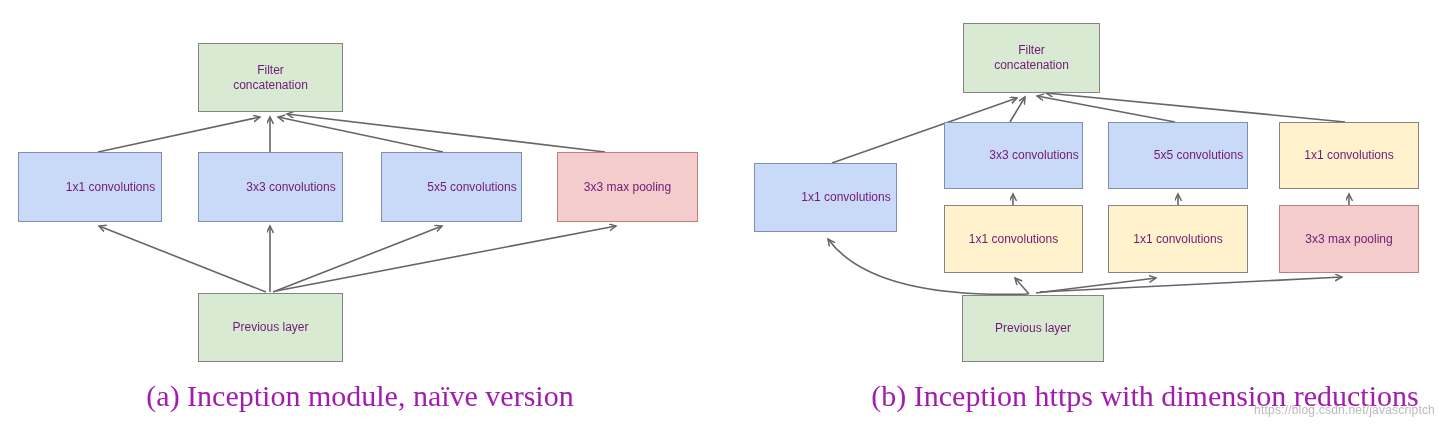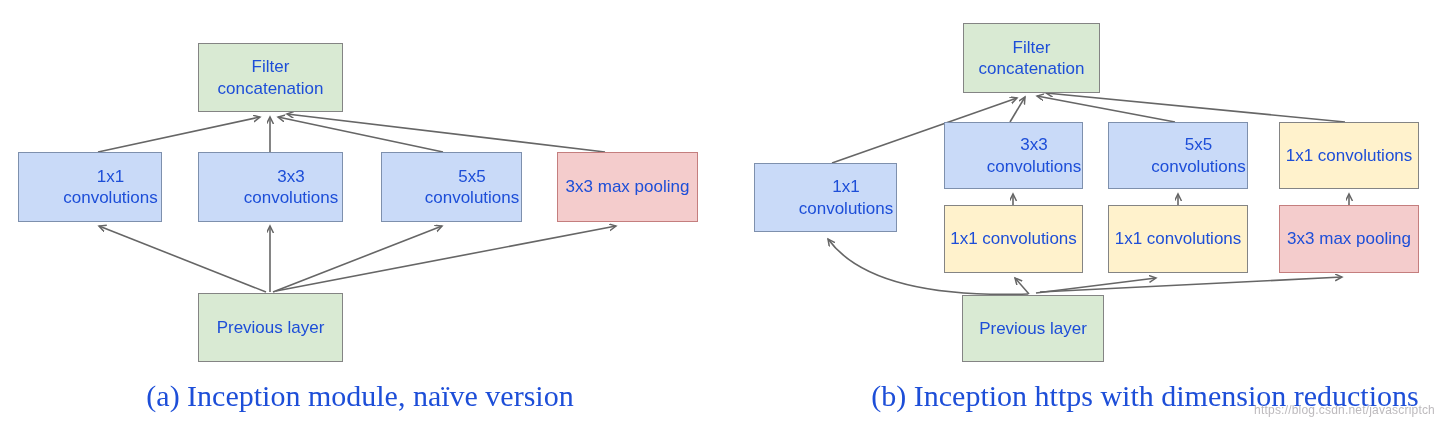--- a/index.html
+++ b/index.html
@@ -3,27 +3,27 @@
 <meta charset="utf-8">
 <style>
   html,body{margin:0;padding:0;background:#fff;}
   .figure{position:relative;width:1438px;height:430px;background:#ffffff;overflow:hidden;
           font-family:"Liberation Sans",sans-serif;}
   svg.wires{position:absolute;left:0;top:0;width:1438px;height:430px;}
   svg.wires line, svg.wires path{stroke:var(--arrow);stroke-width:1.6;fill:none;}
   #ahv{fill:none;stroke:var(--arrow);stroke-width:1.5;}
   .node{position:absolute;box-sizing:border-box;border:1.5px solid var(--border_gray);
         display:flex;align-items:center;justify-content:center;text-align:center;
-        font-size:17px;color:#1d4ed8;white-space:pre-line;line-height:1.25;}
+        font-size:12px;color:#701a75;white-space:pre-line;line-height:1.25;}
   .green{background:var(--green);}
   .blue{background:var(--blue);border-color:var(--border_blue);padding-left:41px;}
   .yellow{background:var(--yellow);}
   .red{background:var(--red);border-color:var(--border_red);text-align:right;}
   .caption{position:absolute;top:379px;transform:translateX(-50%);white-space:nowrap;
-           font-family:"Liberation Serif",serif;font-size:30px;color:#1d4ed8;}
+           font-family:"Liberation Serif",serif;font-size:30px;color:#a21caf;}
   .watermark{position:absolute;top:403px;right:3px;font-size:12px;
              color:rgba(182,178,182,0.9);letter-spacing:0.2px;}
 </style>
 </head>
 <body>
 
 <div class="figure">
 
   <svg class="wires">
     <defs>

